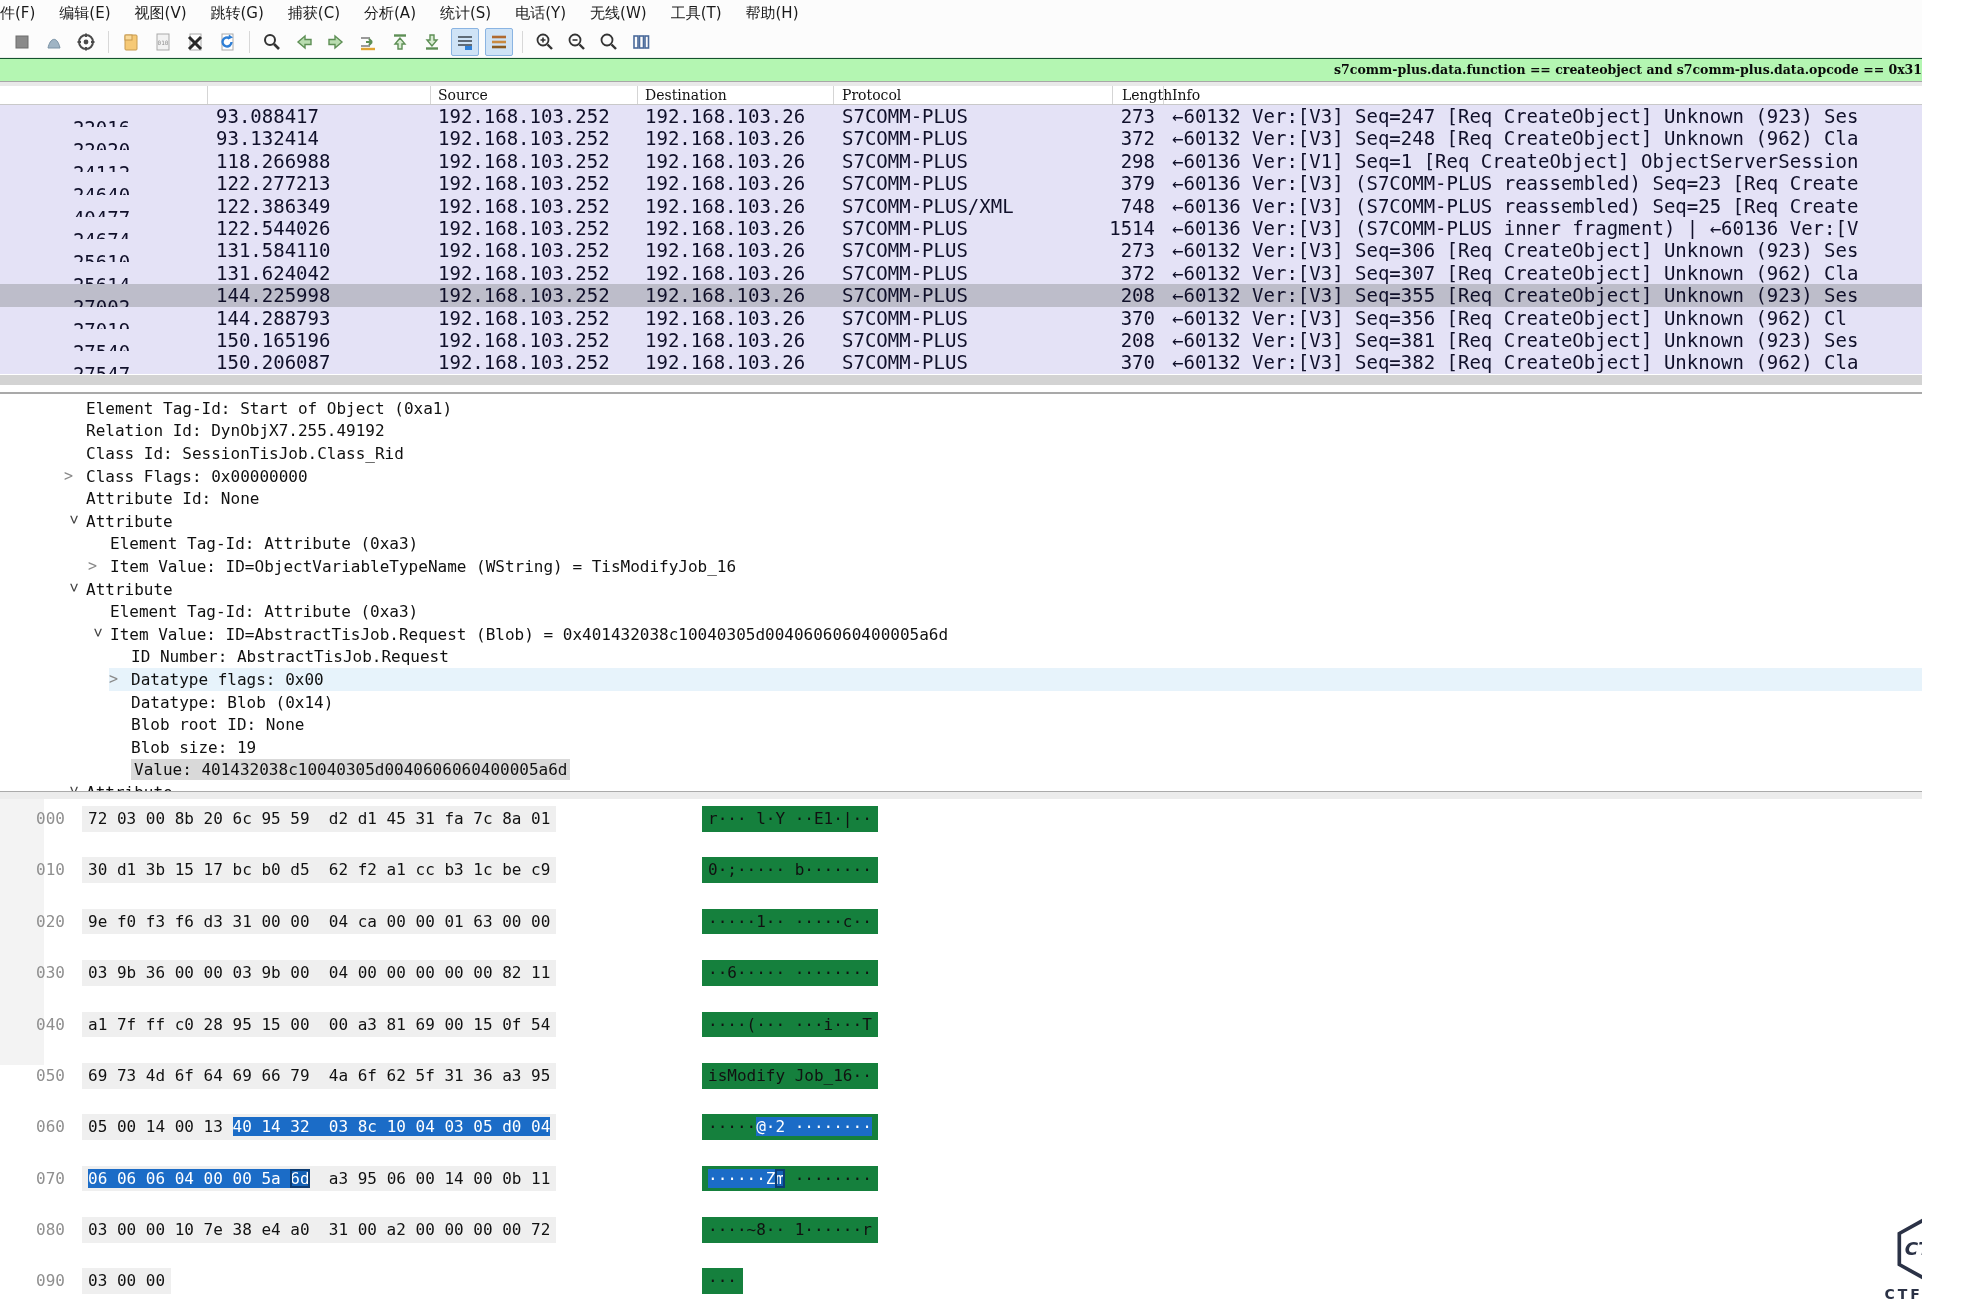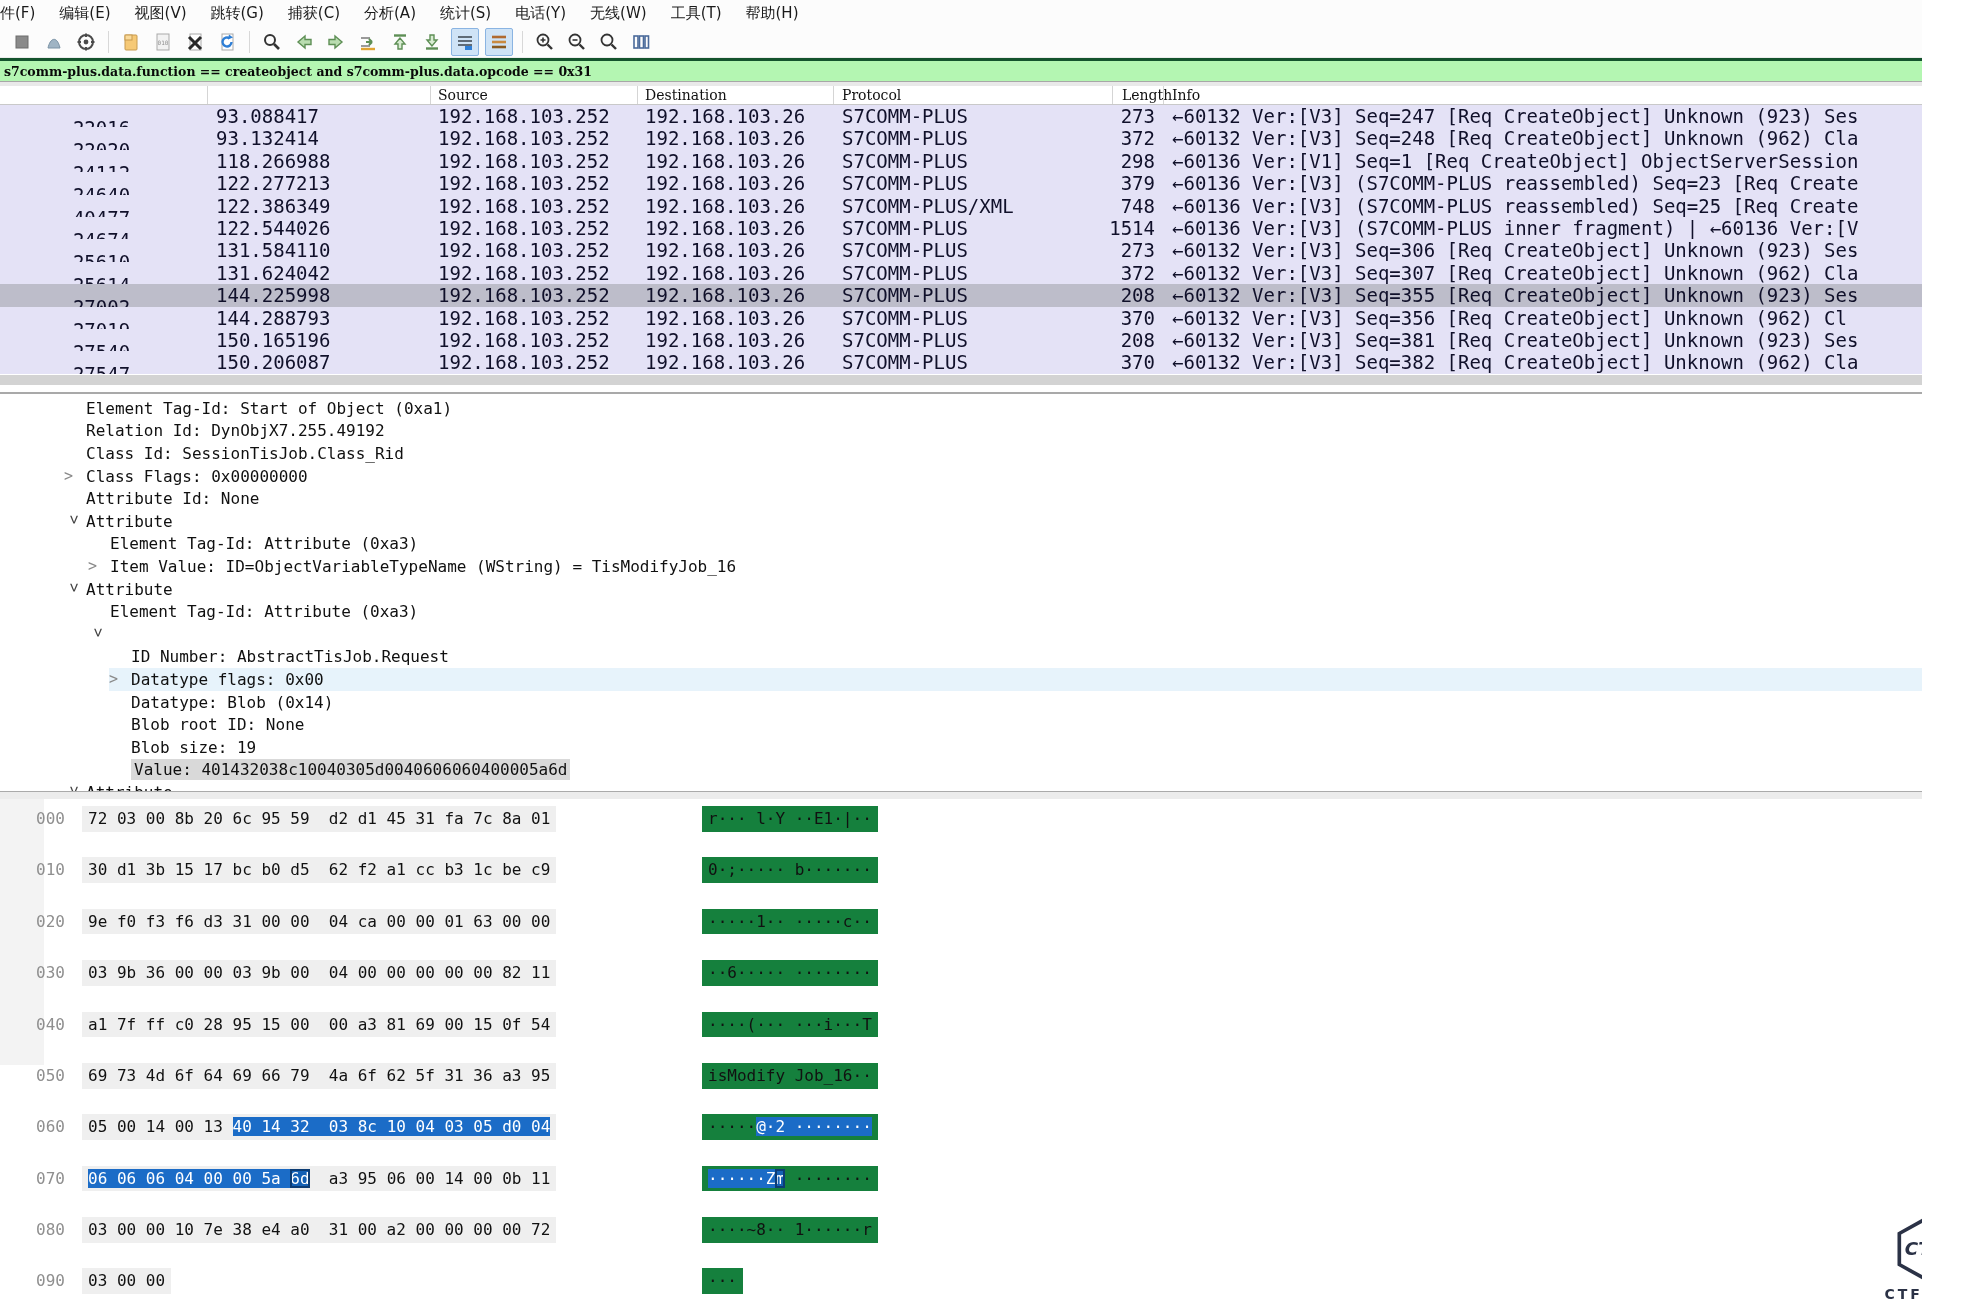--- a/index.html
+++ b/index.html
@@ -12,21 +12,21 @@
   .mitem:first-child{padding-left:2px;margin-left:-2px;}
   
   #toolbar{position:absolute;left:0;top:27px;right:0;height:30px;background:#fcfcfc;
            border-bottom:1px solid #ececec;display:flex;align-items:center;padding-left:6px;}
   .tbtn{width:26px;height:26px;display:flex;align-items:center;justify-content:center;margin:0 3px;border-radius:2px;}
   .tbtn.pressed{background:#cfe3f6;border:1px solid #8ab4e2;}
   .tsep{width:1px;height:22px;background:#d8d8d8;margin:0 6px;}
   .tbtn svg{display:block;}
   
   #filterbar{position:absolute;left:0;top:58px;right:0;height:22px;background:#b4f6b2;
-             border-top:3px solid #14532d;border-bottom:1px solid #7fae7f;}
+             border-top:1px solid #14532d;border-bottom:1px solid #7fae7f;text-align:right;}
   #filtertext{font-family:"DejaVu Serif",serif;font-weight:bold;font-size:12.5px;line-height:21px;
               padding-left:4px;white-space:pre;color:#0a0a0a;}
   #splitter1{position:absolute;left:0;top:81px;right:0;height:4px;background:#e9e9e9;
              border-top:1px solid #a7a7a7;border-bottom:1px solid #a7a7a7;}
   
   #listheader{position:absolute;left:0;top:86px;right:0;height:18px;background:#ffffff;
               border-bottom:1px solid #c9c9c9;font-family:"DejaVu Serif",serif;font-size:14px;}
   .hc{position:absolute;top:0;line-height:18px;white-space:nowrap;color:#111;}
   .hsep{position:absolute;top:0;bottom:0;width:1px;background:#d5d5d5;}
   #listrows{position:absolute;left:0;top:105px;right:0;height:269px;overflow:hidden;
@@ -319,20 +319,21 @@
         <span class="dspacer" style="width: 88px;"></span>
         <div class="dcontent">
           <span class="dexp"></span>
           <span class="dtext">Element Tag-Id: Attribute (0xa3)</span>
         </div>
       </div>
       <div class="dline">
         <span class="dspacer" style="width: 88px;"></span>
         <div class="dcontent">
           <span class="dexp open">&gt;</span>
+          <span class="dtext">Item Value: ID=AbstractTisJob.Request (Blob) = 0x401432038c10040305d0040606060400005a6d</span>
         </div>
       </div>
       <div class="dline">
         <span class="dspacer" style="width: 109px;"></span>
         <div class="dcontent">
           <span class="dexp"></span>
           <span class="dtext">ID Number: AbstractTisJob.Request</span>
         </div>
       </div>
       <div class="dline">

